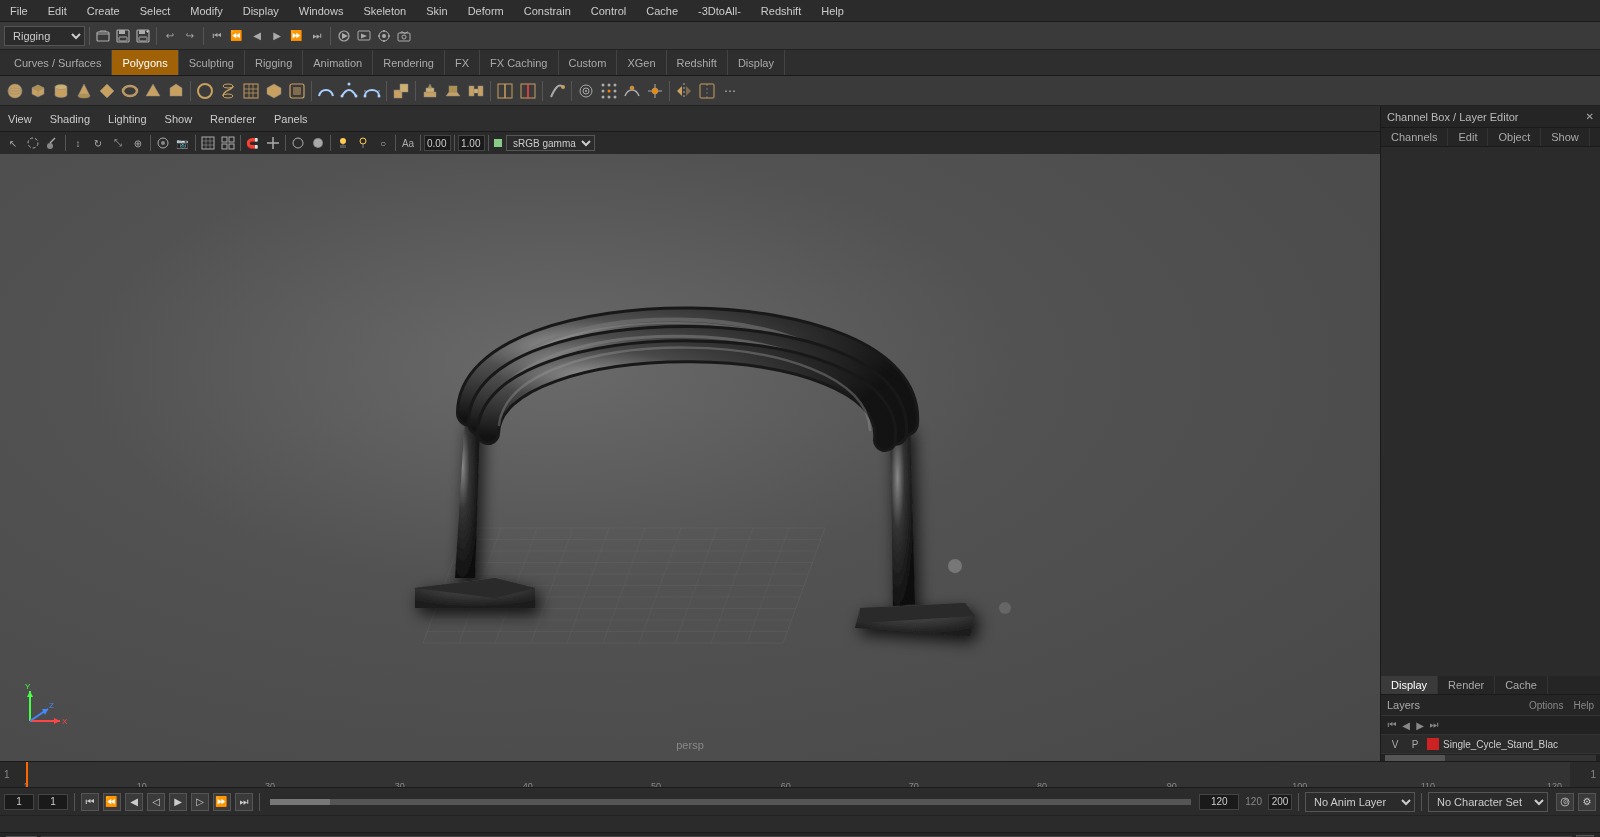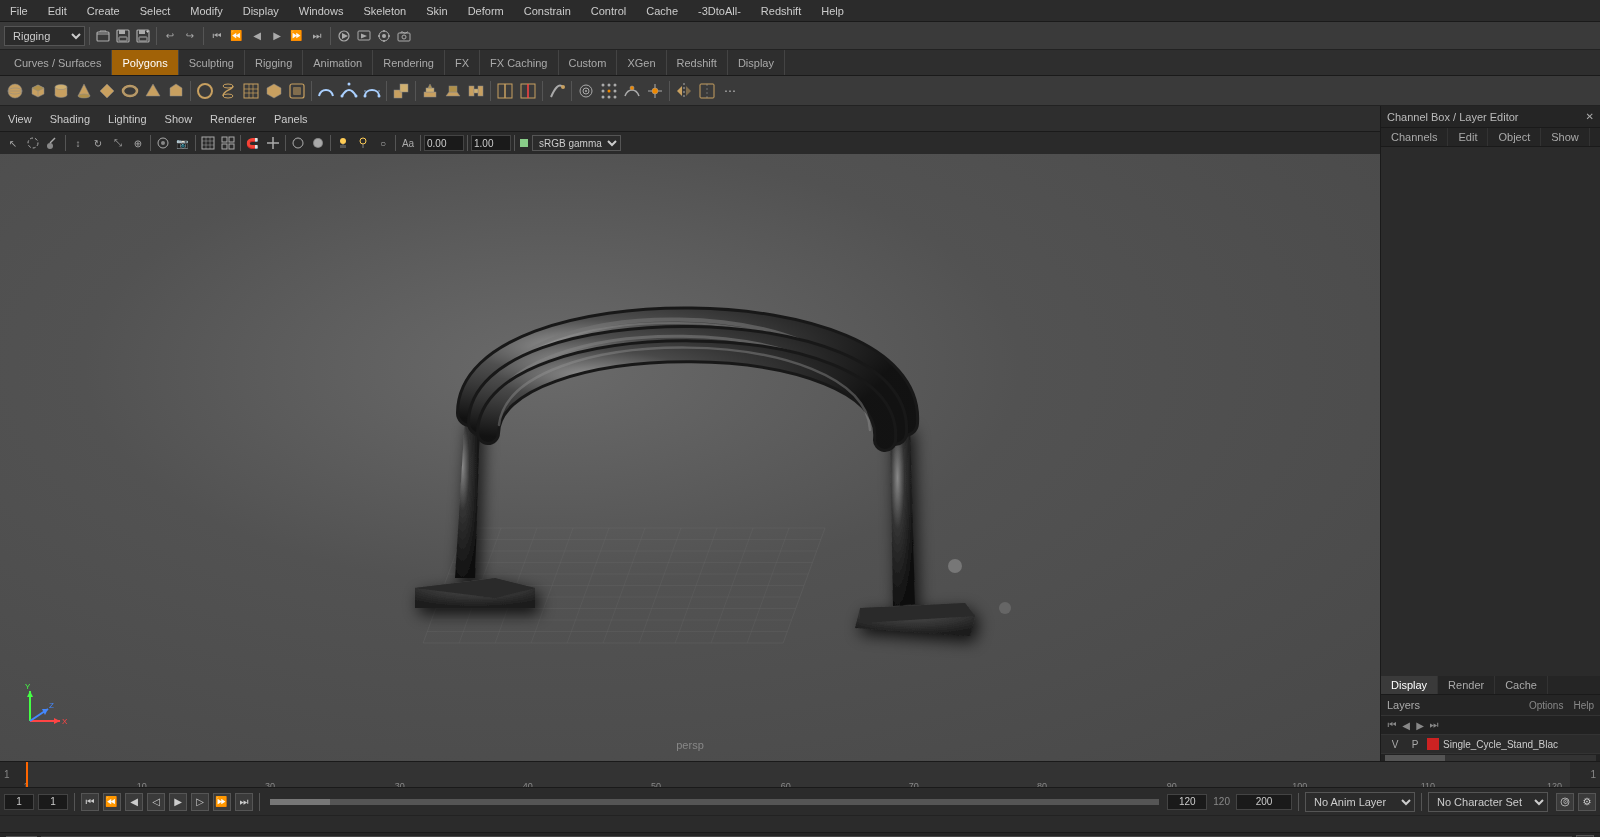--- a/index.html
+++ b/index.html
@@ -182,21 +182,21 @@
       width: 1px;
       height: 16px;
       background: #555;
       margin: 0 1px;
     }
     .vt-input {
       background: #1a1a1a;
       border: 1px solid #444;
       color: #ccc;
       font-size: 10px;
-      width: 40px;
+      width: 27px;
       height: 16px;
       padding: 0 2px;
     }
     .vt-dropdown {
       background: #2b2b2b;
       border: 1px solid #555;
       color: #ccc;
       font-size: 10px;
       height: 16px;
       padding: 0 2px;
@@ -1111,21 +1111,21 @@
     <div class="play-btn">⏩</div>
     <div class="play-btn">⏭</div>
     <div class="bc-sep"></div>
 
     <div id="range-bar">
       <div id="range-thumb"></div>
     </div>
 
     <input class="bc-field" type="text" style="width: 40px;" value="120">
     <div style="font-size:10px;color:#888;padding:0 2px;">120</div>
-    <input class="bc-field" type="text" style="width: 56px;" value="200">
+    <input class="bc-field" type="text" style="width: 24px;" value="200">
     <div class="bc-sep"></div>
 
     <select class="toolbar-dropdown" style="min-width:110px;">
       <option>No Anim Layer</option>
     </select>
     <div class="bc-sep"></div>
 
     <select class="toolbar-dropdown" style="min-width:120px;">
       <option>No Character Set</option>
     </select>

